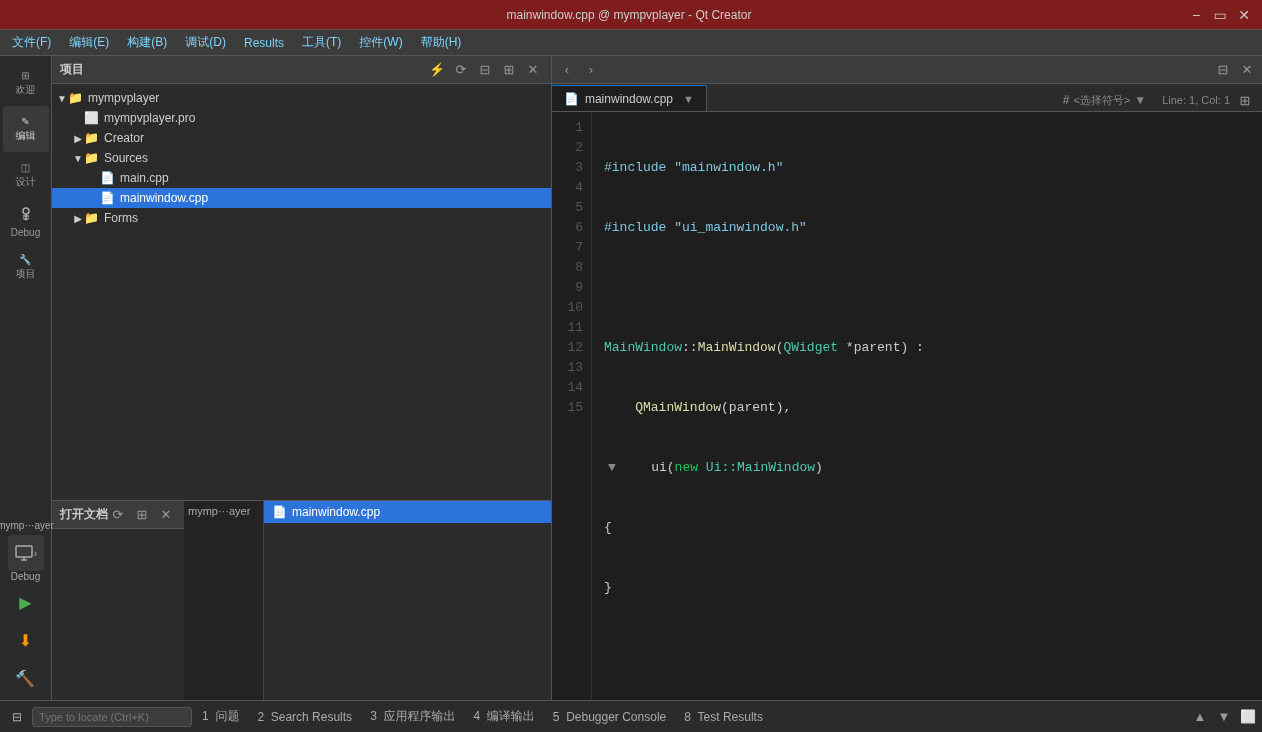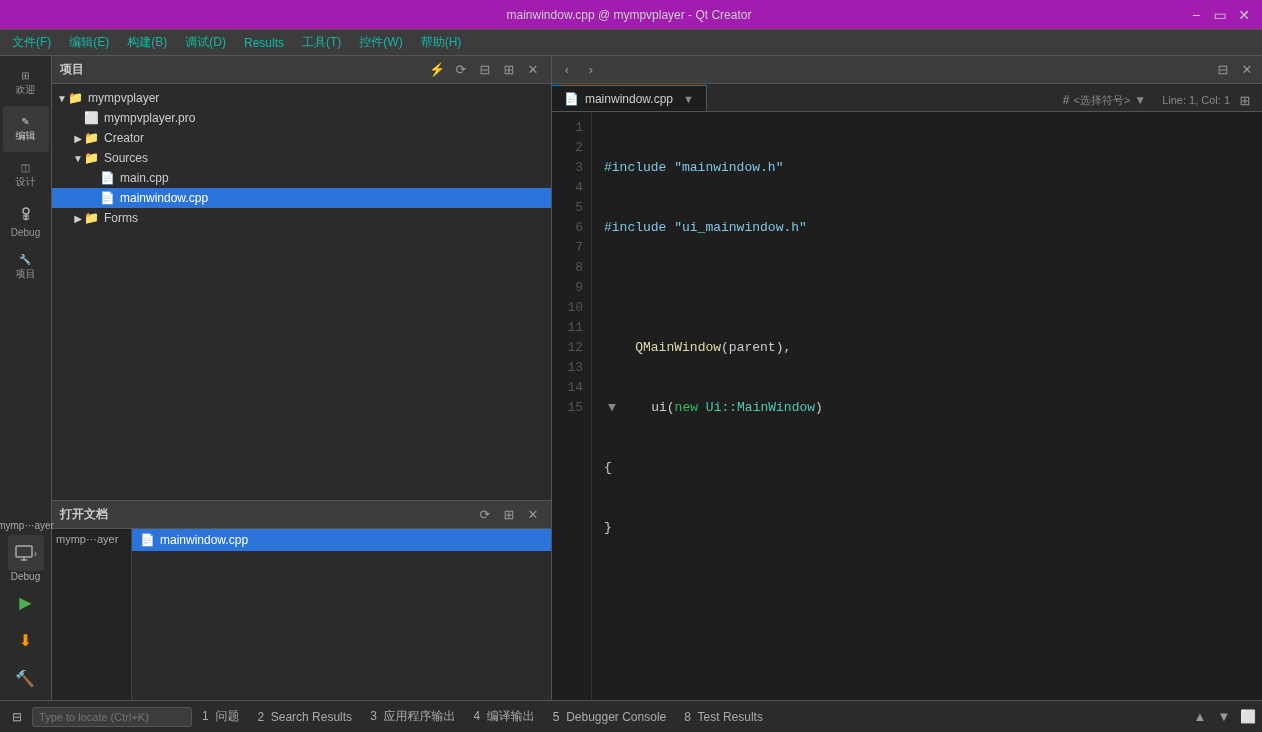--- a/index.html
+++ b/index.html
@@ -10,21 +10,21 @@
       color: #ccc;
       width: 1262px;
       height: 732px;
       overflow: hidden;
       display: flex;
       flex-direction: column;
     }
 
     
     #title-bar {
-      background: #a21caf;
+      background: #7f1d1d;
       height: 30px;
       display: flex;
       align-items: center;
       justify-content: space-between;
       padding: 0 10px;
       border-bottom: 1px solid #555;
       flex-shrink: 0;
     }
     #title-text {
       flex: 1;
@@ -54,21 +54,21 @@
       display: flex;
       align-items: center;
       padding: 0 4px;
       border-bottom: 1px solid #555;
       flex-shrink: 0;
       gap: 2px;
     }
     .menu-item {
       padding: 2px 8px;
       cursor: pointer;
-      color: #14b8a6;
+      color: #7dd3fc;
       font-size: 12px;
       border-radius: 2px;
     }
 
     
     #main-container {
       display: flex;
       flex: 1;
       overflow: hidden;
     }
@@ -182,21 +182,21 @@
       display: flex;
       align-items: center;
       justify-content: center;
     }
 
     
     #open-docs-panel {
       height: 200px;
       border-top: 1px solid #555;
       display: flex;
-      flex-direction: column;
+      flex-direction: row;
     }
     #open-docs-header {
       background: #3c3c3c;
       height: 28px;
       display: flex;
       align-items: center;
       padding: 0 8px;
       border-bottom: 1px solid #555;
       justify-content: space-between;
     }
@@ -583,20 +583,21 @@
         <div class="line-num-row">11</div>
         <div class="line-num-row">12</div>
         <div class="line-num-row">13</div>
         <div class="line-num-row">14</div>
         <div class="line-num-row">15</div>
       </div>
       <div id="code-area">
         <div><span class="str">#include "mainwindow.h"</span></div>
         <div><span class="str">#include "ui_mainwindow.h"</span></div>
         <div>&nbsp;</div>
+        <div><span class="type">MainWindow</span><span class="op">::</span><span class="fn">MainWindow</span><span class="op">(</span><span class="type">QWidget</span><span class="op"> *parent) :</span></div>
         <div><span class="op">    </span><span class="fn">QMainWindow</span><span class="op">(parent),</span></div>
         <div><span class="fold-marker">▼</span><span class="op">    ui(</span><span class="kw">new</span><span class="op"> </span><span class="type">Ui::MainWindow</span><span class="op">)</span></div>
         <div><span class="op">{</span></div>
         <div><span class="op">}</span></div>
         <div>&nbsp;</div>
         
         
         
         
         

